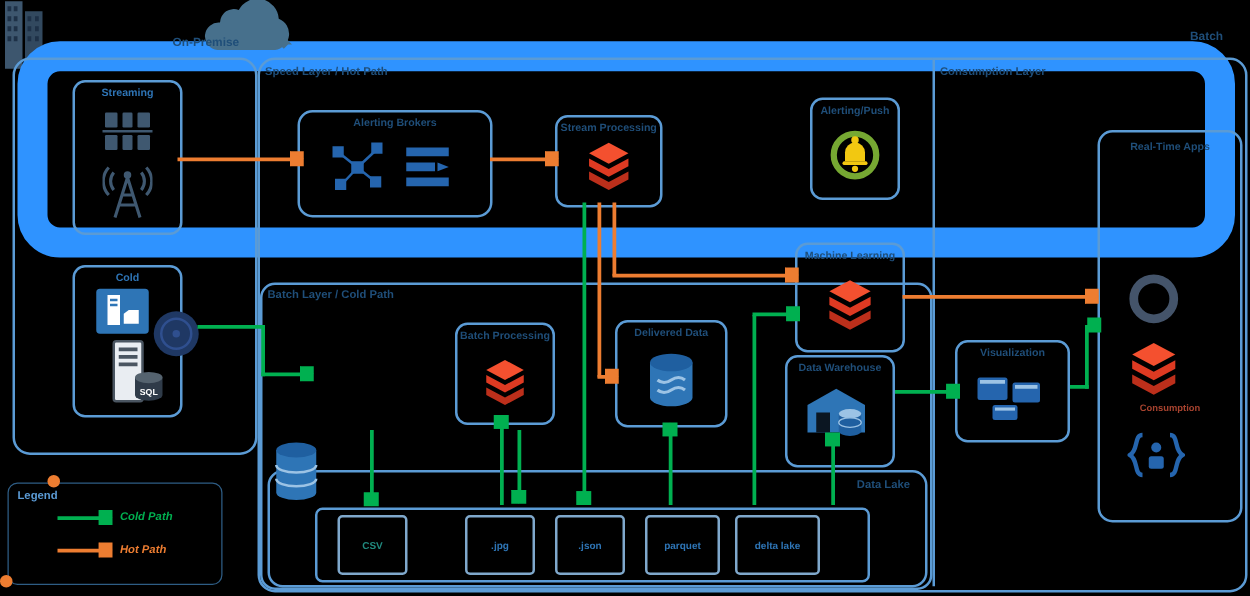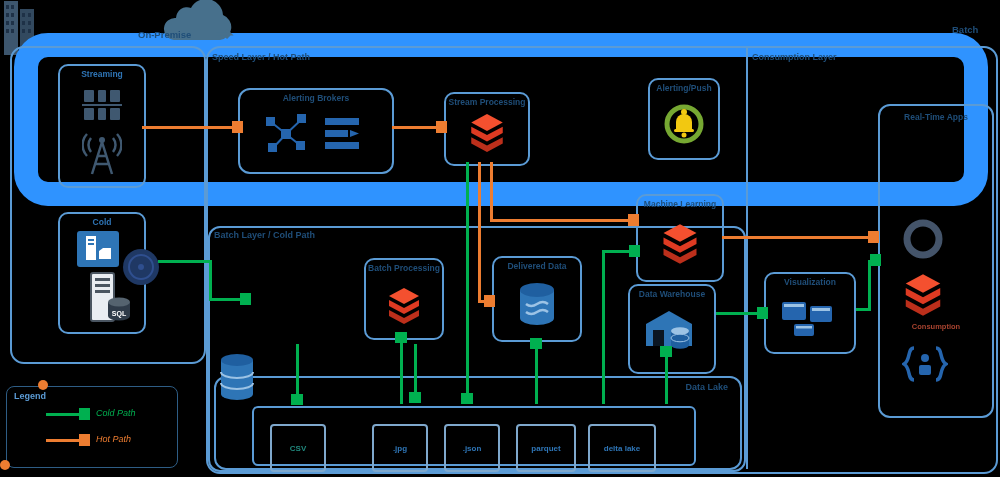--- a/index.html
+++ b/index.html
@@ -21,21 +21,21 @@
   .box-label { position:absolute; left:0; right:0; top:3px; text-align:center;
                font-size:8.5px; font-weight:700; color:var(--label-navy,#1F4E79); }
   .box-label.bright { color:var(--label-blue,#2E74B5); }
   .box-label.l2 { top:13px; }
   .slabel { position:absolute; font-size:9px; font-weight:700; color:var(--label-navy,#17375E); z-index:4; white-space:nowrap; }
   .icon { position:absolute; }
 
   
   .file-box { position:absolute; border:2.5px solid var(--border-light,#7FA8CC); border-radius:4px;
               display:flex; align-items:center; justify-content:center;
-              font-size:8px; font-weight:700; color:var(--file-blue,#2E75B6); z-index:4;margin-top:12px; }
+              font-size:8px; font-weight:700; color:var(--file-blue,#2E75B6); z-index:4; }
   .file-box.csv { color:var(--file-csv,#21897E); }
 
   
   .hl { position:absolute; height:3px; z-index:6; }
   .vl { position:absolute; width:3px; z-index:6; }
   .hot  { background:var(--hot,#ED7D31); }
   .cold { background:var(--cold,#00B050); }
   .ah { position:absolute; width:0; height:0; border:6px solid transparent; z-index:6; }
   .ah.r { border-left-width:11px; border-right-width:0; }
   .ah.d { border-top-width:11px; border-bottom-width:0; }
@@ -43,21 +43,21 @@
   .ah.r.hot  { border-left-color:var(--hot,#ED7D31); }
   .ah.r.cold { border-left-color:var(--cold,#00B050); }
   .ah.d.cold { border-top-color:var(--cold,#00B050); }
   .ah.u.cold { border-bottom-color:var(--cold,#00B050); }
 
   
   .legend-box { position:absolute; left:6px; top:386px; width:170px; height:80px;
                 border:1.5px solid #2e5d85; border-radius:8px; z-index:4; }
   .legend-title { position:absolute; left:14px; top:371px; font-size:9px; font-weight:700;
                   color:var(--border,#5B9BD5); z-index:4;margin-top:20px; }
-  .legend-item { position:absolute; font-size:9px; font-weight:400; font-style:italic; z-index:6; }
+  .legend-item { position:absolute; font-size:9px; font-weight:700; font-style:italic; z-index:6; }
   .legend-item.cold-t { color:var(--cold,#00B050); background:none; }
   .legend-item.hot-t  { color:var(--hot,#ED7D31); background:none; }
   .dot { position:absolute; width:10px; height:10px; border-radius:50%;
          background:var(--hot,#ED7D31); z-index:5; }
 
   .redis-sub { position:absolute; left:0; right:0; text-align:center; font-size:7.5px;
                font-weight:700; color:#A8432F; }
 </style>
 </head>
 <body>

